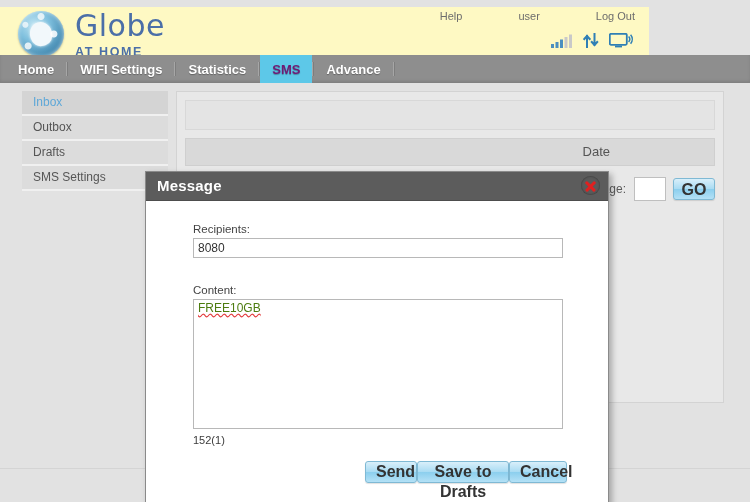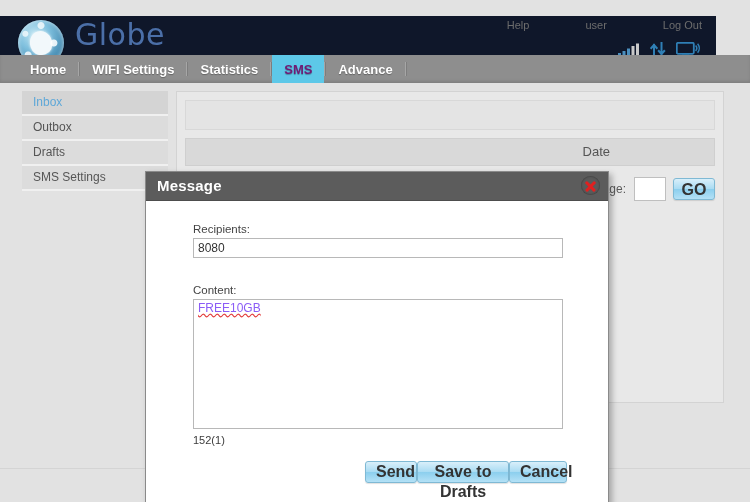--- a/index.html
+++ b/index.html
@@ -13,23 +13,23 @@
     font-family: "Liberation Sans", sans-serif;
     font-size: 12px;
     color: #4a4a4a;
     overflow: hidden;
     position: relative;
   }
 
   
   .topbar {
     position: absolute;
-    left: 0; top: 16px;
-    width: 716px; height: 55px;
-    background: #0f172a;
+    left: 0; top: 7px;
+    width: 649px; height: 55px;
+    background: #fef9c3;
     border-bottom: 1px solid #dcdcdc;
   }
   .brand {
     position: absolute;
     left: 18px; top: 4px;
     display: flex;
     align-items: flex-start;
   }
   .globe-logo {
     width: 46px; height: 46px;
@@ -114,21 +114,21 @@
     display: flex;
     align-items: center;
     padding: 0 12px;
     color: #ffffff;
     font-size: 13px;
     font-weight: bold;
     text-shadow: 0 1px 1px rgba(0,0,0,.30);
     cursor: pointer;
     white-space: nowrap;
   }
-  .nav-item.first { padding-left: 30px; }
+  .nav-item.first { padding-left: 18px; }
   .nav-item.active {
     background: #5dc8e8;
     color: #701a75;
   }
   .nav-sep {
     width: 1px;
     margin: 7px 0;
     background: #a6a6a6;
     border-right: 1px solid #7d7d7d;
   }
@@ -293,21 +293,21 @@
   .textarea-wrap {
     margin-left: 47px;
     width: 370px; height: 130px;
     border: 1px solid #b8b8b8;
     background: #ffffff;
     box-sizing: border-box;
     padding: 1px 4px;
   }
   .ta-text {
     font-size: 12px;
-    color: #8b5cf6;
+    color: #4d7c0f;
     line-height: 14px;
     display: inline;
     text-decoration: underline;
     text-decoration-color: #e23b3b;
     text-decoration-style: wavy;
     text-decoration-skip-ink: none;
   }
   .counter {
     margin-left: 47px;
     margin-top: 5px;

